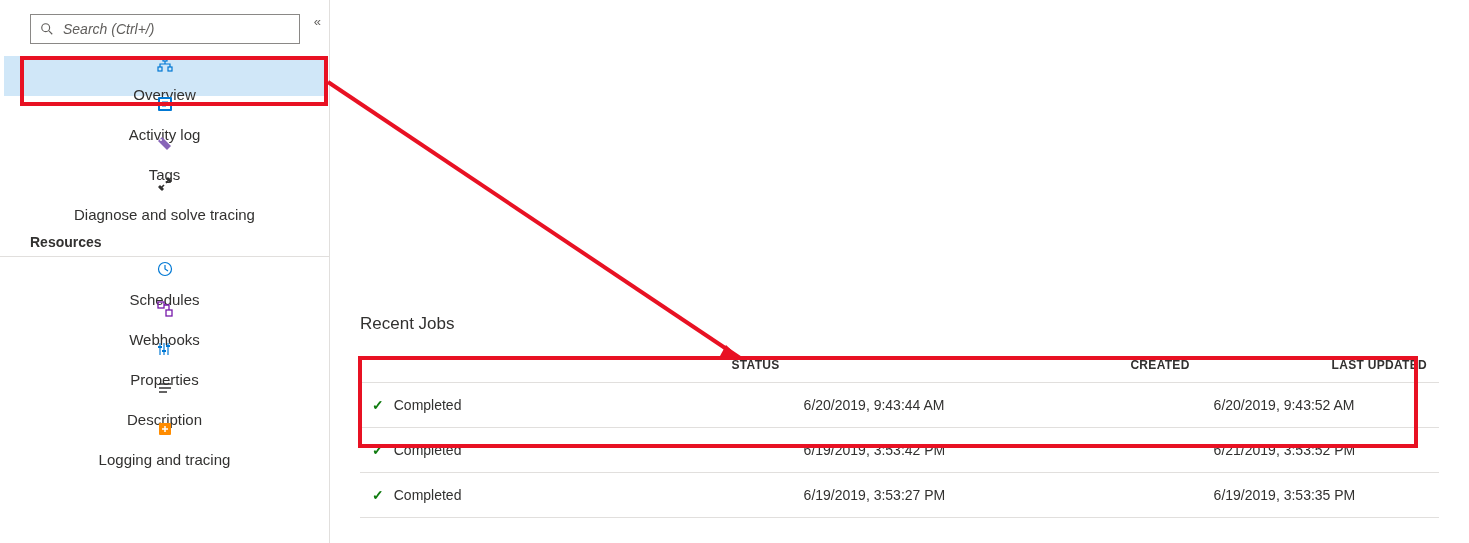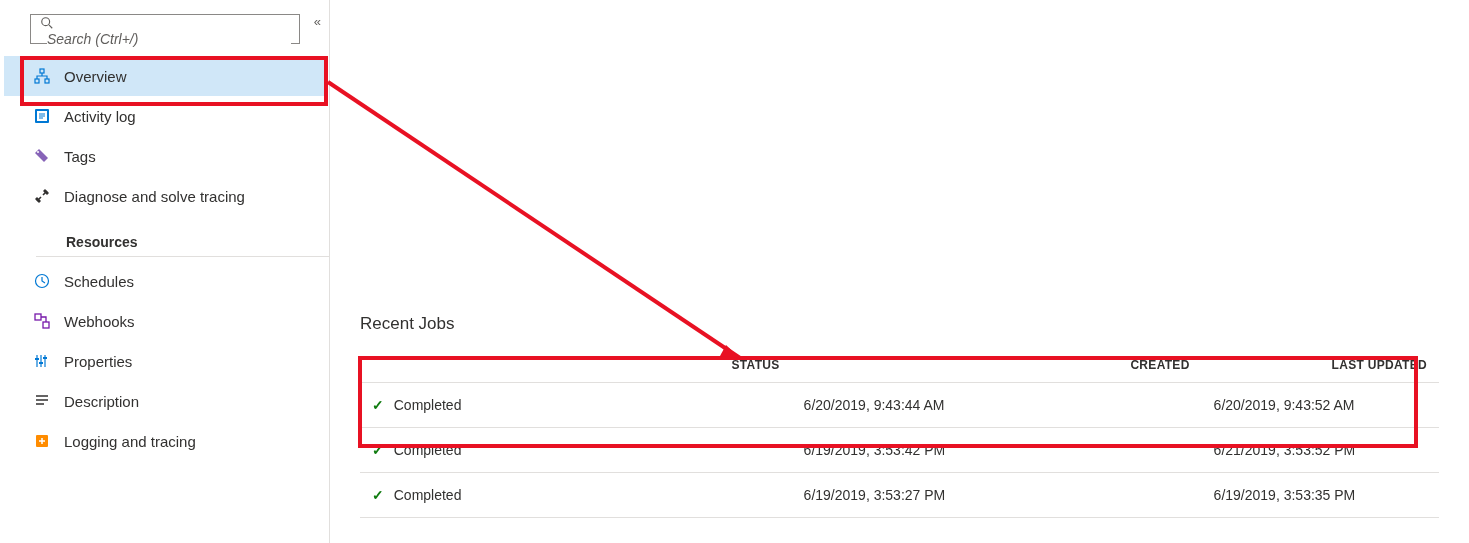--- a/index.html
+++ b/index.html
@@ -30,23 +30,23 @@
       right: 8px;
       font-size: 13px;
       color: #605e5c;
       cursor: pointer;
     }
     .search-box {
       margin: 0 30px 12px 30px;
       border: 1px solid #8a8886;
       height: 30px;
       display: flex;
+      align-items: center;
       padding: 0 8px;
       width: 270px;
-      flex-direction: column;
     }
     .search-box svg { flex: 0 0 auto; }
     .search-box input {
       border: none;
       outline: none;
       flex: 1;
       font-style: italic;
       color: #605e5c;
       font-size: 14px;
       margin-left: 8px;
@@ -56,39 +56,39 @@
       color: #605e5c;
     }
     .nav-item {
       display: flex;
       align-items: center;
       height: 40px;
       padding: 0 30px;
       margin: 0 4px;
       cursor: pointer;
       gap: 14px;
+      flex-direction: column;
     }
     .nav-item.selected {
       background: #d0e7f8;
     }
     .nav-icon {
       width: 16px;
       height: 16px;
       display: flex;
       align-items: center;
       justify-content: center;
       flex: 0 0 16px;
     }
     .section-header {
       padding: 18px 30px 6px 30px;
       font-weight: 600;
       color: #323130;
       border-bottom: 1px solid #e1dfdd;
       margin-bottom: 4px;
-      margin-left: 36px;
     }
     .nav-label { font-size: 15px; }
 
     .main {
       flex: 1;
       padding: 4px 30px;
       position: relative;
     }
     .recent-jobs-title {
       margin-top: 310px;

